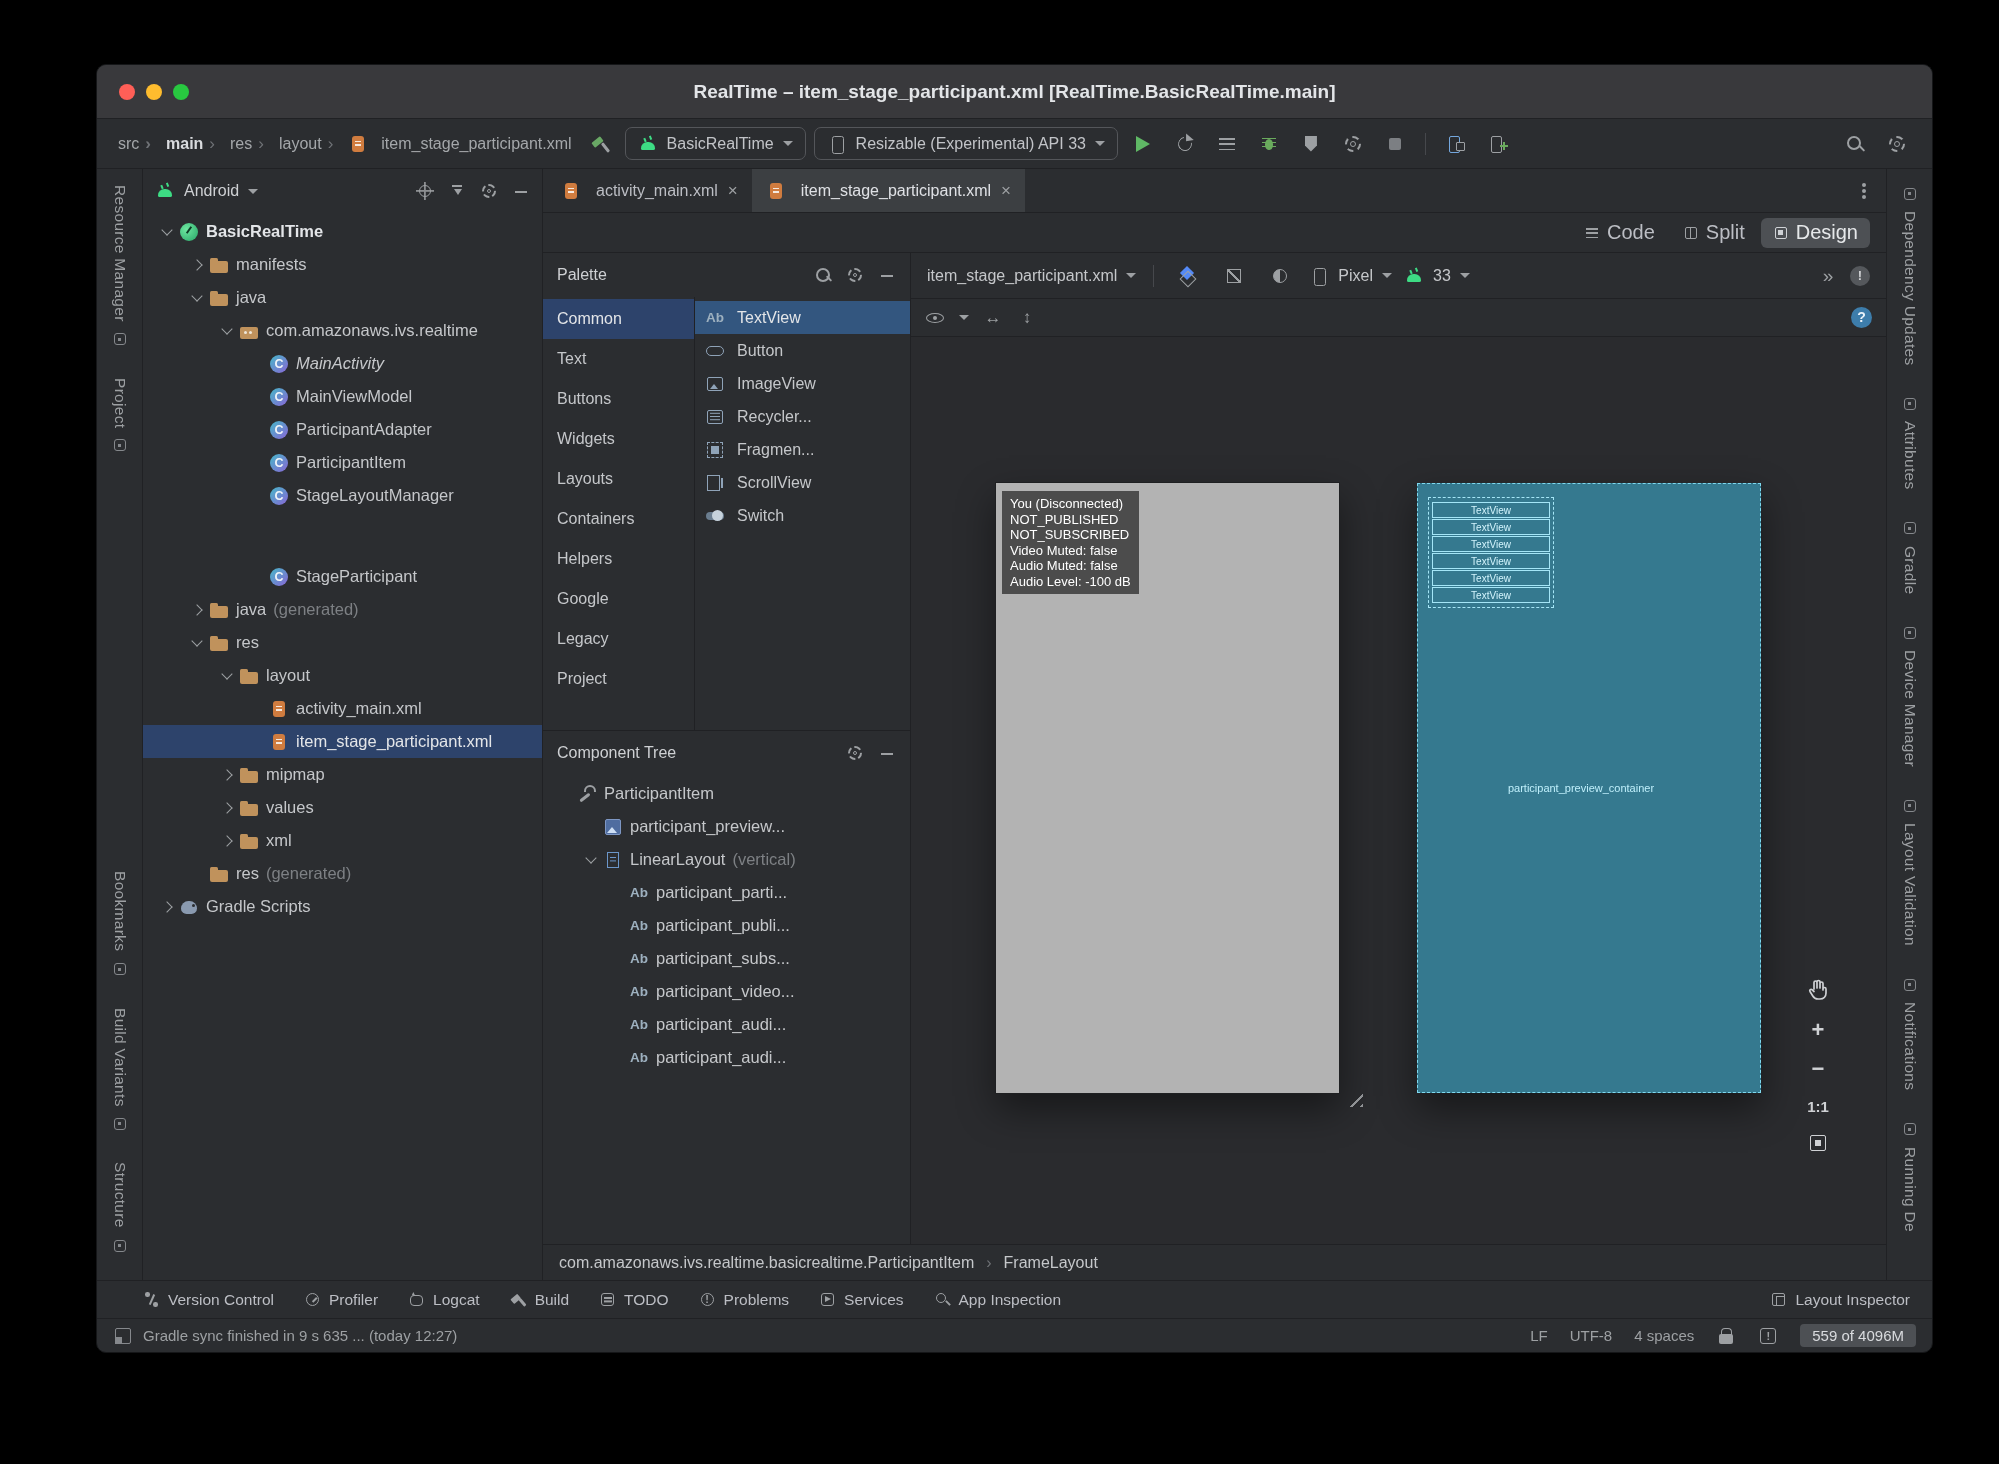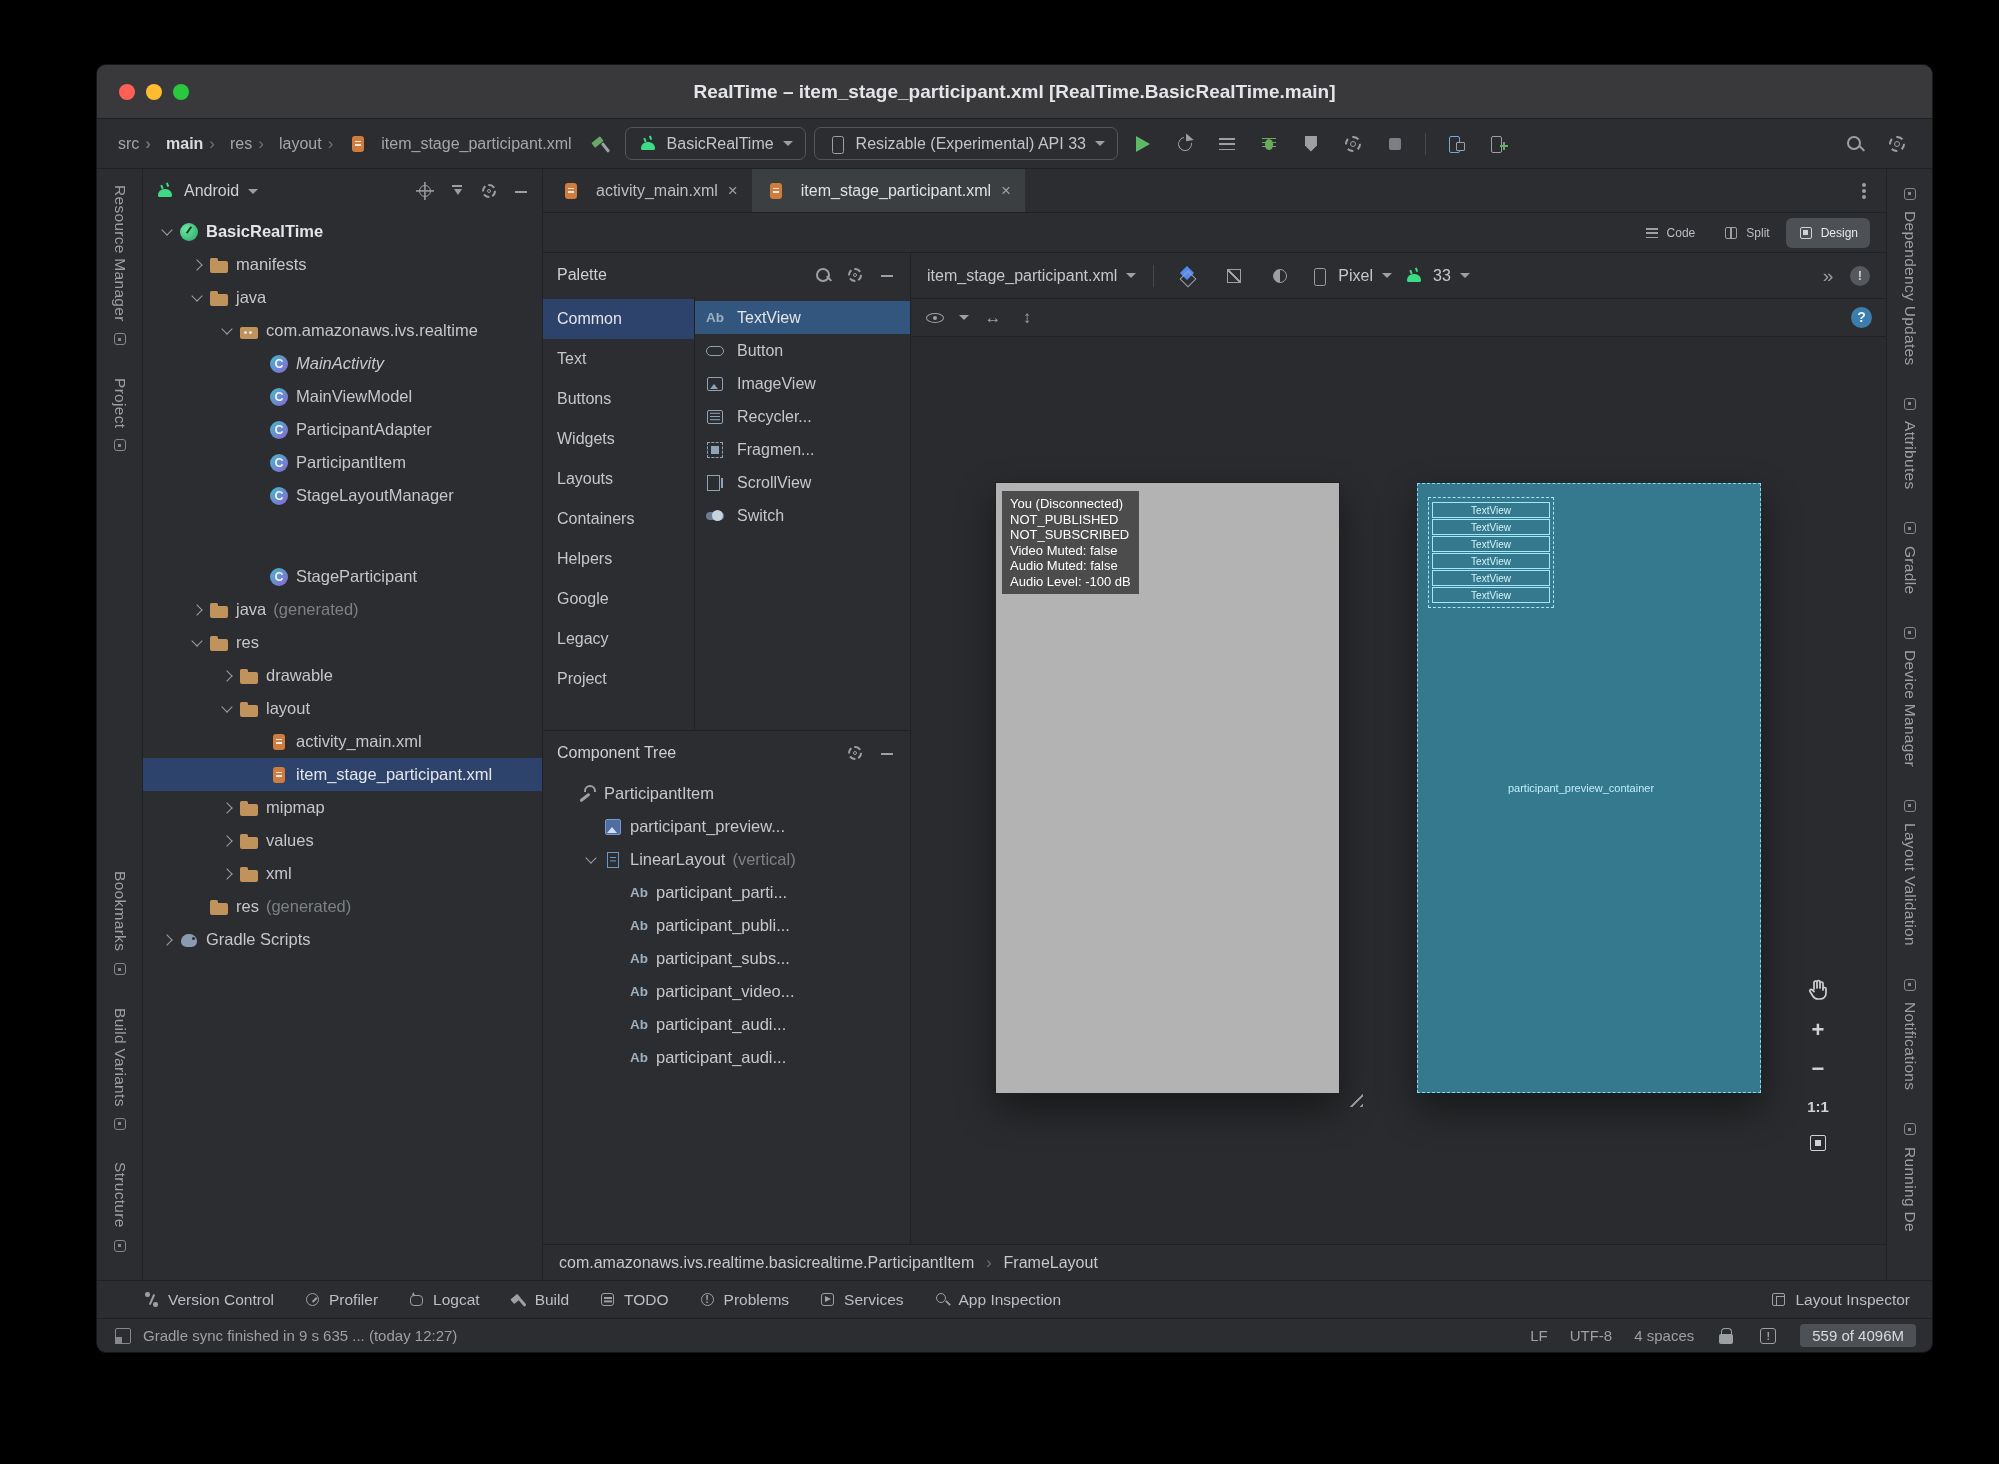--- a/index.html
+++ b/index.html
@@ -151,21 +151,21 @@
 
   
   .edcol { flex:1; display:flex; flex-direction:column; min-width:0; }
   .tabs { flex:0 0 44px; display:flex; align-items:stretch; border-bottom:1px solid #202124; padding-left:4px; }
   .tab { display:flex; align-items:center; gap:8px; padding:0 14px; font-size:16px; color:#bcbec4; }
   .tab.active { background:#3c3f42; color:#dfe1e5; }
   .tclose::before{content:'×';color:#9da0a3;font-size:17px;margin-left:2px;}
   .tabs .cico.kebab { align-self:center; margin-left:auto; margin-right:12px; }
   .moderow { flex:0 0 40px; display:flex; align-items:center; justify-content:flex-end; gap:4px;
     padding-right:16px; border-bottom:1px solid #202124; }
-  .mode { display:flex; align-items:center; gap:7px; height:30px; padding:0 12px; border-radius:6px; font-size:12px; color:#bcbec4; }
+  .mode { display:flex; align-items:center; gap:7px; height:30px; padding:0 12px; border-radius:6px; font-size:20px; color:#bcbec4; }
   .mode.active { background:#4d5054; color:#e6e8ea; }
   .mico { width:16px; height:16px; position:relative; }
   .ic-code-view::before{content:'';position:absolute;inset:3px 2px;background:repeating-linear-gradient(#9da0a3 0 1.6px,transparent 1.6px 4.4px);}
   .ic-split-view::before{content:'';position:absolute;inset:2px;border:1.6px solid #9da0a3;border-radius:2px;}
   .ic-split-view::after{content:'';position:absolute;left:7px;top:2px;bottom:2px;width:1.6px;background:#9da0a3;}
   .ic-design-view::before{content:'';position:absolute;inset:2px;border:1.6px solid #cfd2d6;border-radius:2px;}
   .ic-design-view::after{content:'';position:absolute;left:5px;top:5px;width:5px;height:5px;background:#cfd2d6;}
 
   .contentrow { flex:1; display:flex; min-height:0; }
 
@@ -460,26 +460,20 @@
             <span class="tsuffix">(generated)</span>
           </div>
 
           <div class="trow" style="padding-left: 42px;">
             <span class="chev ic-down"></span>
             <span class="tico ic-folder"></span>
             <span class="tlabel">res</span>
             <span class="tsuffix"></span>
           </div>
 
-          <div class="trow" style="padding-left: 72px;">
-            <span class="chev ic-right"></span>
-            <span class="tico ic-folder"></span>
-            <span class="tlabel">drawable</span>
-            <span class="tsuffix"></span>
-          </div>
 
           <div class="trow" style="padding-left: 72px;">
             <span class="chev ic-down"></span>
             <span class="tico ic-folder"></span>
             <span class="tlabel">layout</span>
             <span class="tsuffix"></span>
           </div>
 
           <div class="trow" style="padding-left: 102px;">
             <span class="chev ic-none"></span>

